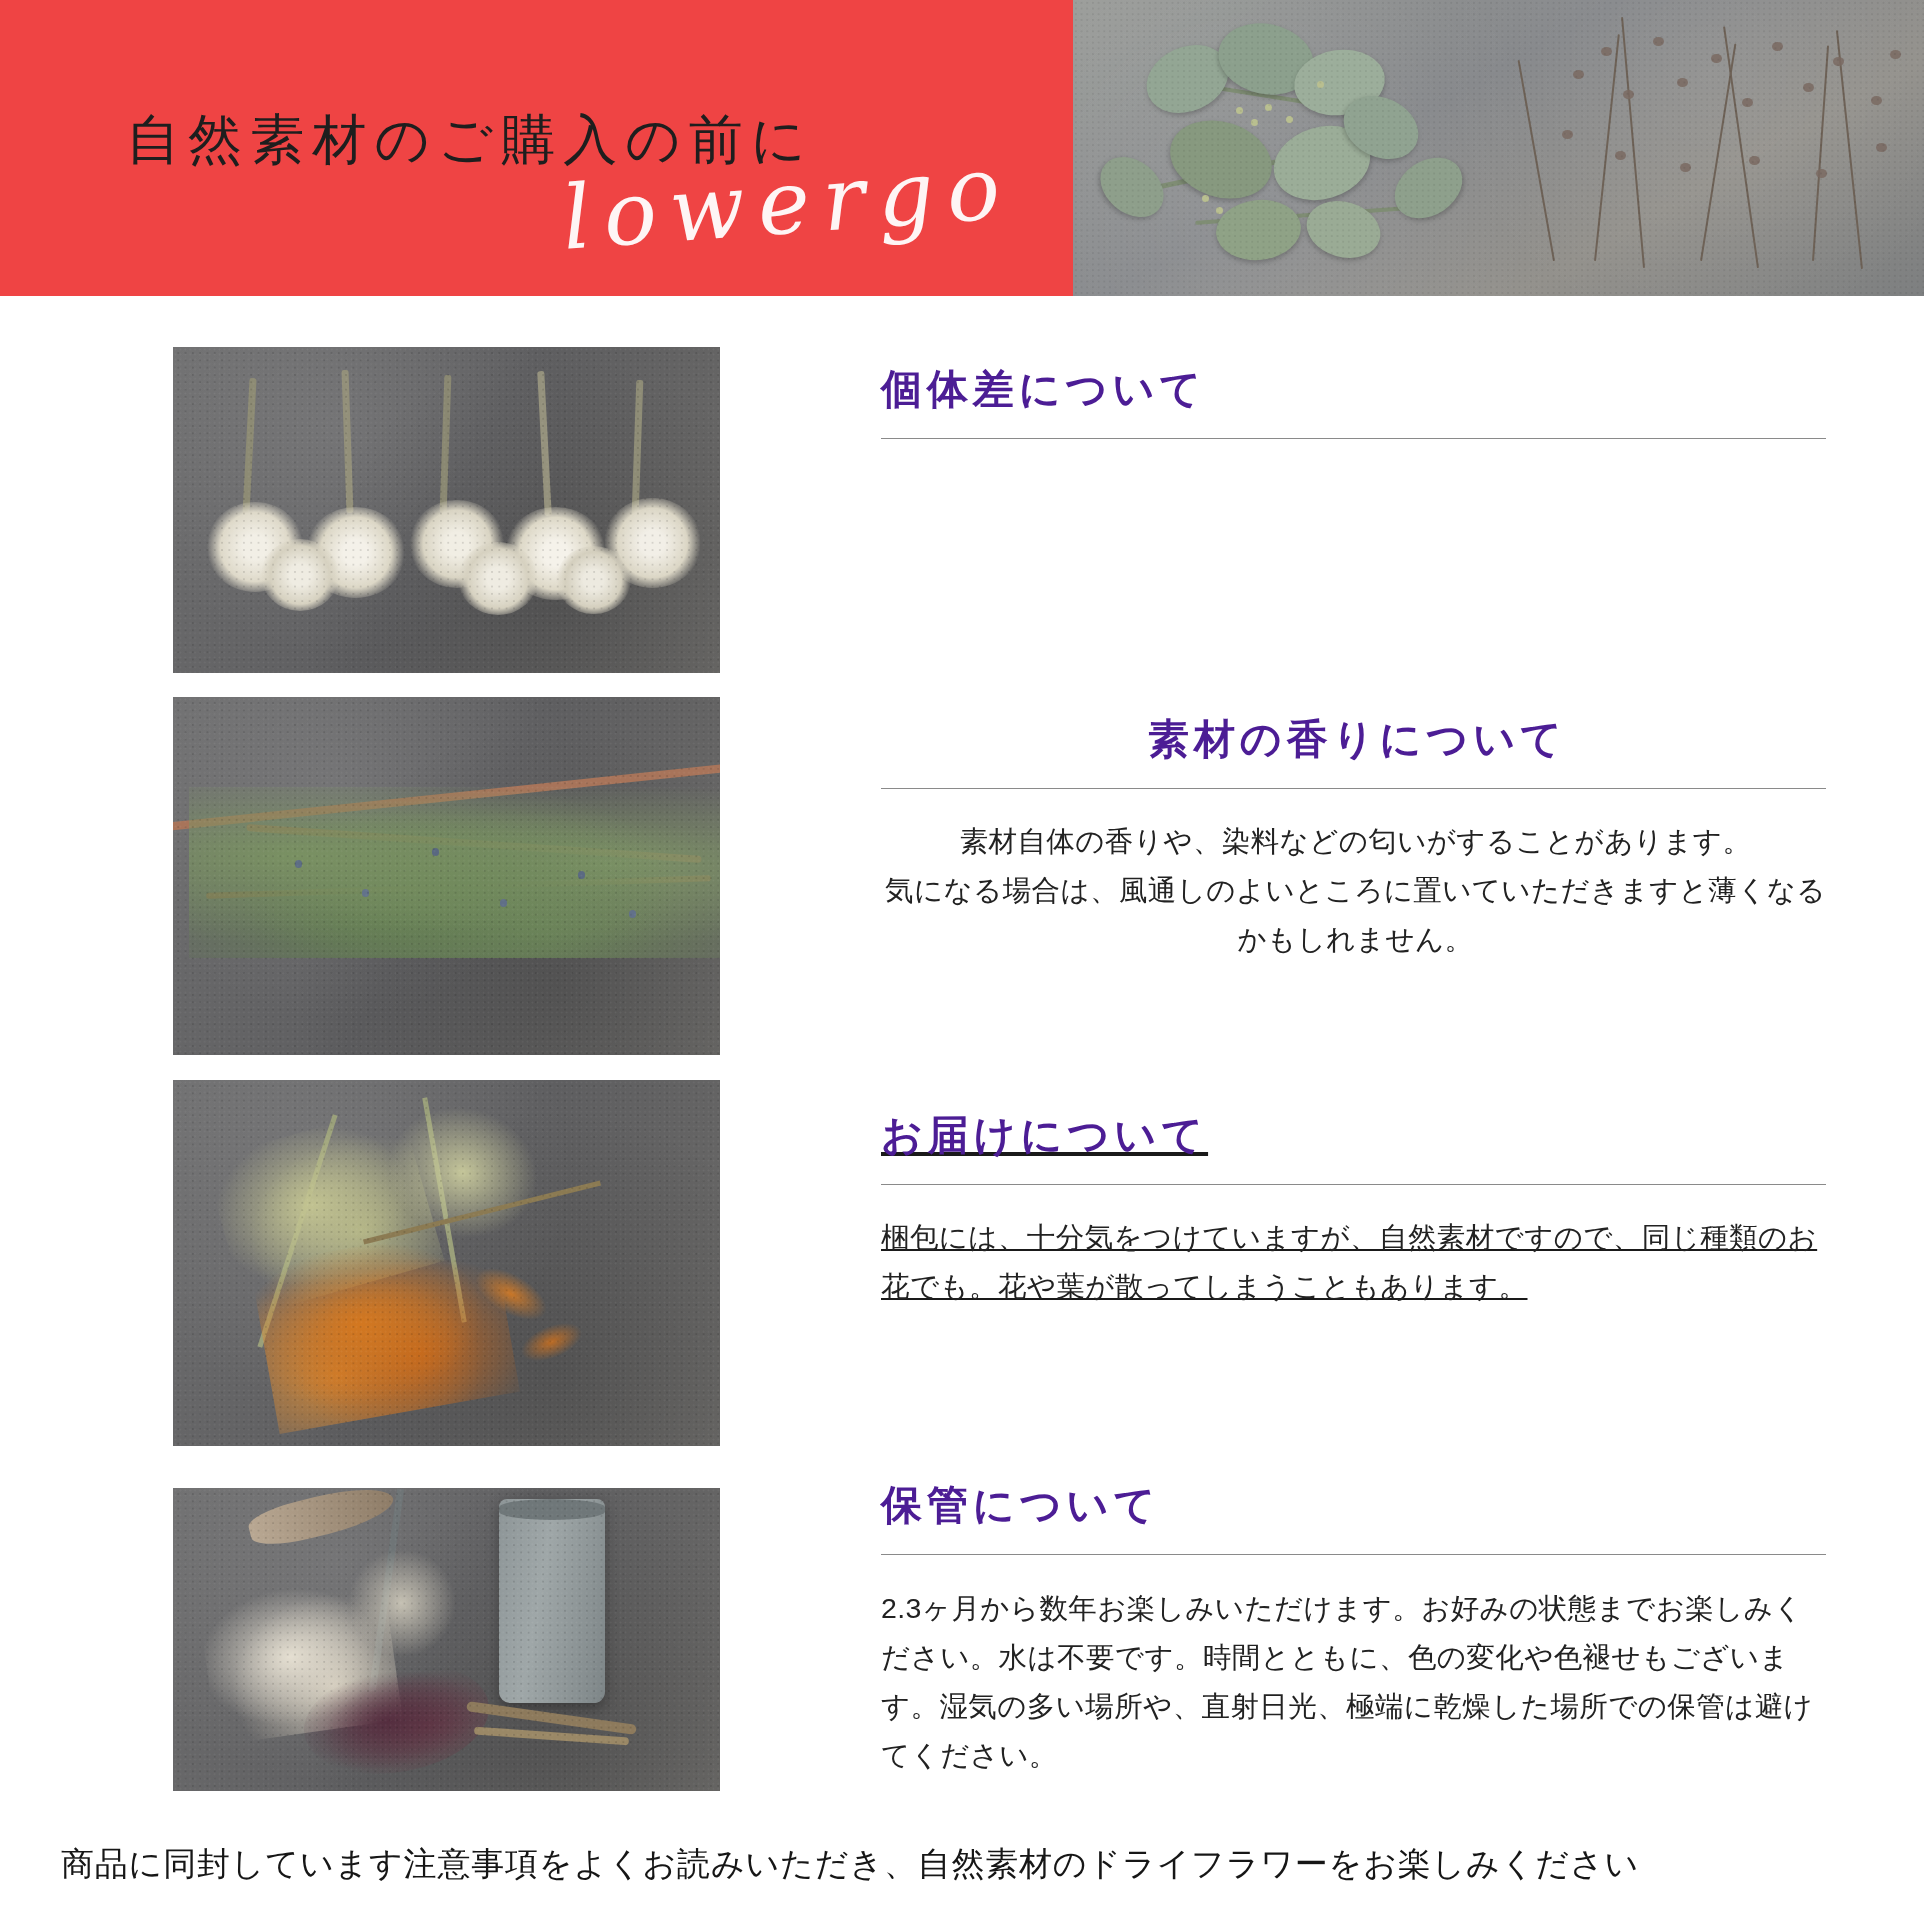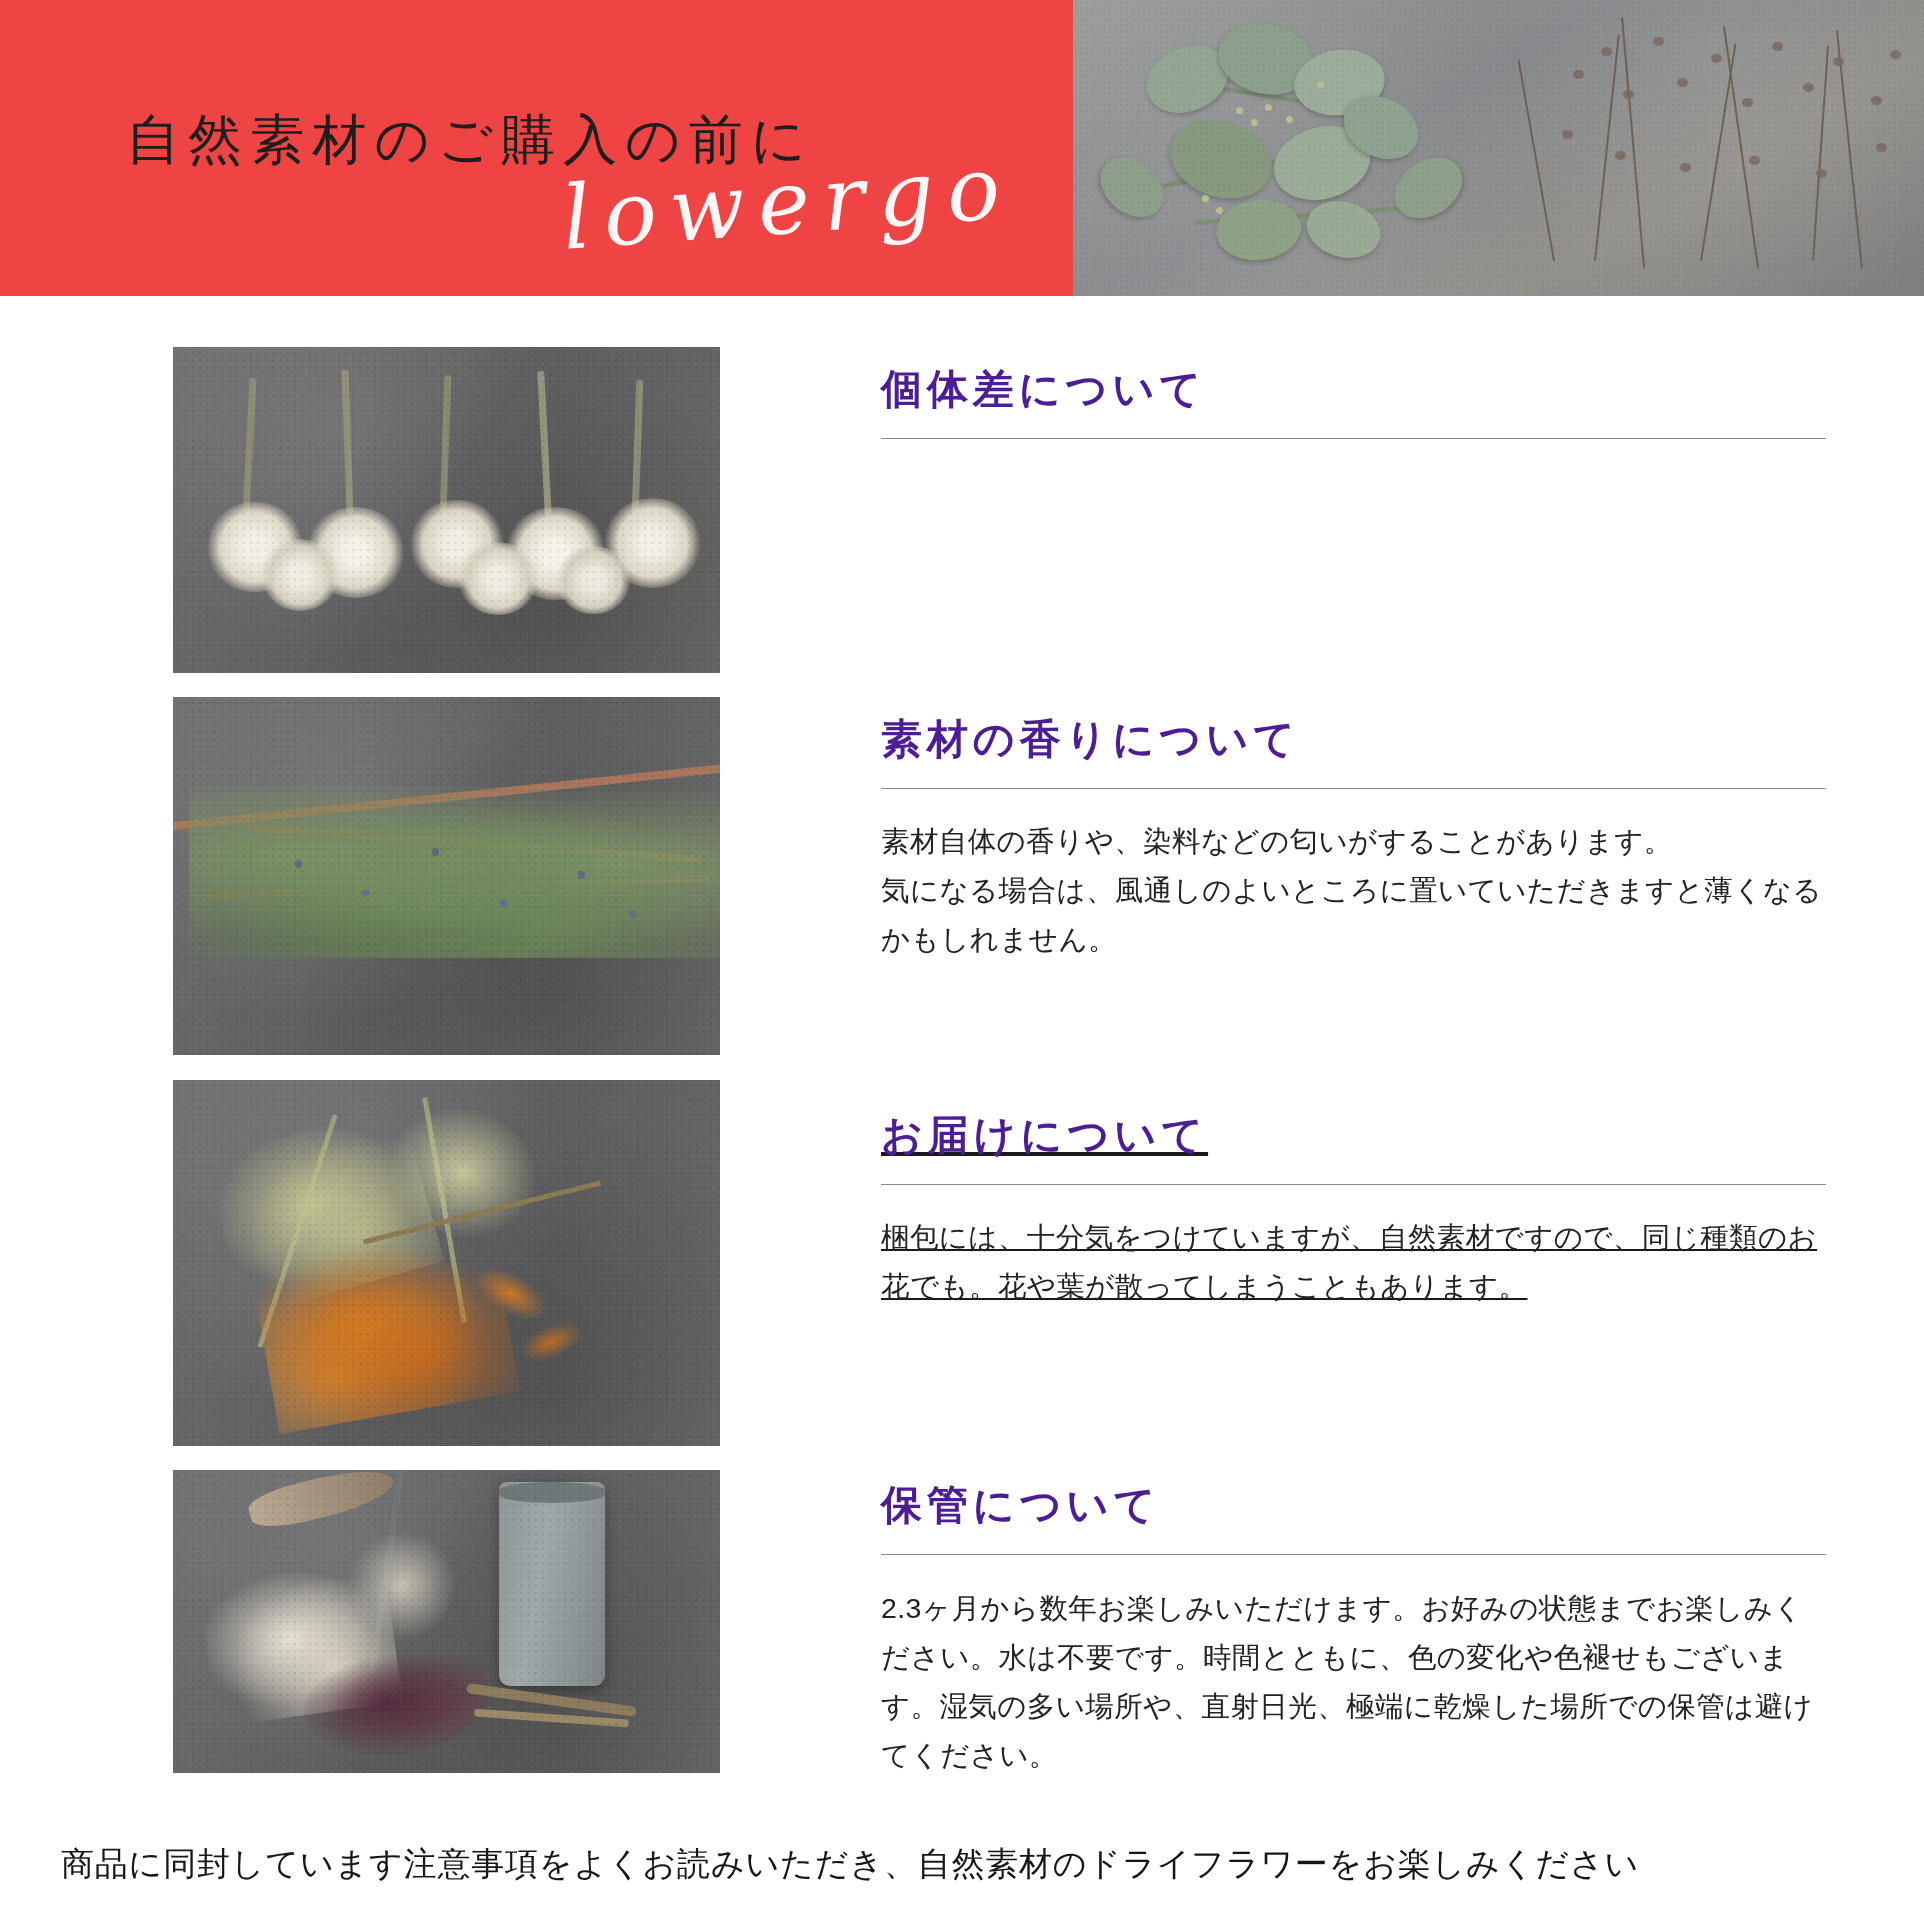--- a/index.html
+++ b/index.html
@@ -282,21 +282,21 @@
       <div style="position:absolute;left:383px;top:199px;width:75px;height:68px;border-radius:50%;background:radial-gradient(circle,#edeae0 20%,#d4cfbe 55%,rgba(212,207,190,0) 74%);"></div>
       <div class="concrete-grain"></div>
     </div>
 
     <div class="text-col">
       <h2 class="sec-title">個体差について</h2>
       <div class="rule"></div>
     </div>
   </div>
 
-  <div class="row" style="margin-top:24.4px;">
+  <div class="row" style="margin-top:24.4px;text-align:center;">
     <div class="thumb" style="height:358px;">
       <div class="concrete"></div>
 
       <div style="position:absolute;left:-8.1px;top:96px;width:570px;height:8.1px;background:#a8745a;border-radius:4.9px;transform:rotate(-6deg);"></div>
       <div style="position:absolute;left:73px;top:143px;width:456px;height:6.5px;background:#9d6d55;border-radius:4.9px;transform:rotate(4deg);"></div>
       <div style="position:absolute;left:33px;top:187px;width:505px;height:5.7px;background:#93684f;border-radius:4.9px;transform:rotate(-2deg);"></div>
       <div style="position:absolute;left:16.3px;top:90px;width:537px;height:171px;background:
            radial-gradient(ellipse at 20% 40%, rgba(122,146,98,.95), transparent 60%),
            radial-gradient(ellipse at 50% 60%, rgba(106,132,88,.95), transparent 58%),
            radial-gradient(ellipse at 78% 45%, rgba(128,150,104,.92), transparent 60%),
@@ -341,21 +341,21 @@
       <div class="concrete-grain"></div>
     </div>
 
     <div class="text-col" style="padding-top:28px;">
       <h2 class="sec-title">お届けについて</h2>
       <div class="rule"></div>
       <p class="sec-body">梱包には、十分気をつけていますが、自然素材ですので、同じ種類のお花でも。花や葉が散ってしまうこともあります。</p>
     </div>
   </div>
 
-  <div class="row" style="margin-top:24.4px;">
+  <div class="row" style="margin-top:24.4px;align-items:center;">
     <div class="thumb" style="height:303px;">
       <div class="concrete"></div>
 
       <div style="position:absolute;left:326px;top:11.4px;width:106px;height:204px;background:linear-gradient(100deg,#8d9597 0%,#9fa7a8 40%,#7d8587 100%);border-radius:8.1px 8.1px 11.4px 11.4px;box-shadow:0 4.9px 13px rgba(0,0,0,.3);"></div>
       <div style="position:absolute;left:326px;top:11.4px;width:106px;height:21px;background:#6f7779;border-radius:50%/40%;"></div>
       <div style="position:absolute;left:210px;top:0px;width:6.5px;height:204px;background:#6f7577;transform:rotate(8deg);"></div>
 
       <div style="position:absolute;left:75px;top:8.1px;width:147px;height:39px;background:linear-gradient(90deg,#b9a893,#8e7c67);border-radius:40% 60% 55% 45%;transform:rotate(-14deg);"></div>
 
       <div style="position:absolute;left:33px;top:90px;width:187px;height:155px;background:

